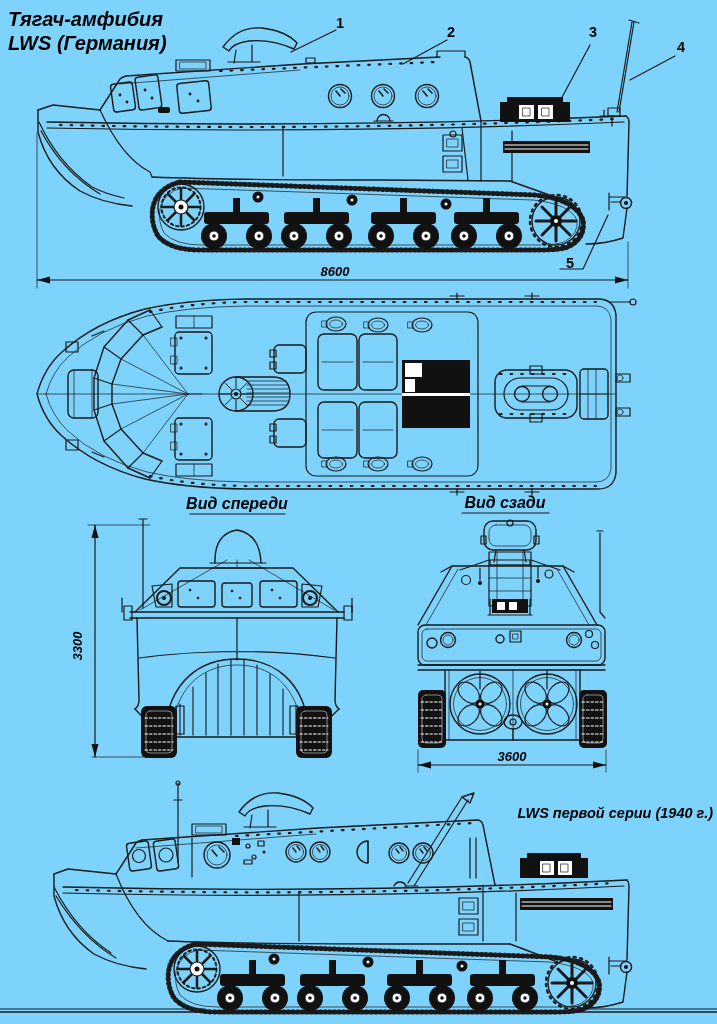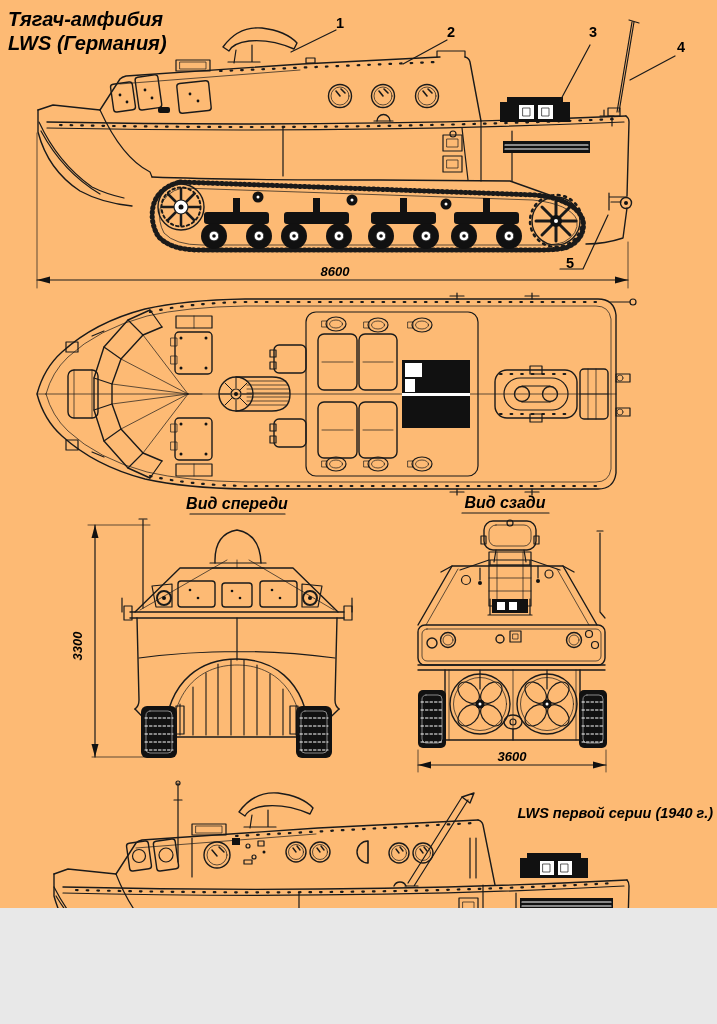--- a/index.html
+++ b/index.html
@@ -1,16 +1,16 @@
 <!DOCTYPE html>
 <html><head>
 <meta charset="utf-8">
 <style>
   html,body{margin:0;padding:0;background:#e8e8e8;}
-  #page{position:relative;width:717px;height:908px;background:#fdba74;overflow:hidden;}
+  #page{position:relative;width:717px;height:1024px;background:#7dd3fc;overflow:hidden;}
   svg{position:absolute;left:0;top:0;}
   svg *{stroke-linecap:round;stroke-linejoin:round;}
   .ink{stroke:#1a1a1a;fill:none;stroke-width:1.2;}
   .ink13{stroke:#1a1a1a;fill:none;stroke-width:1.4;}
   .thin{stroke:#1a1a1a;fill:none;stroke-width:0.7;}
   .dk{fill:#111;stroke:none;}
   .wh{fill:#fff;stroke:none;}
   .bolts{stroke:#1a1a1a;fill:none;stroke-width:2.2;stroke-dasharray:1.6 9;}
   .teeth{stroke:#1a1a1a;fill:none;stroke-width:5;stroke-dasharray:1.2 3.4;}
   text{font-family:"Liberation Sans",sans-serif;fill:#000;stroke:none;}

